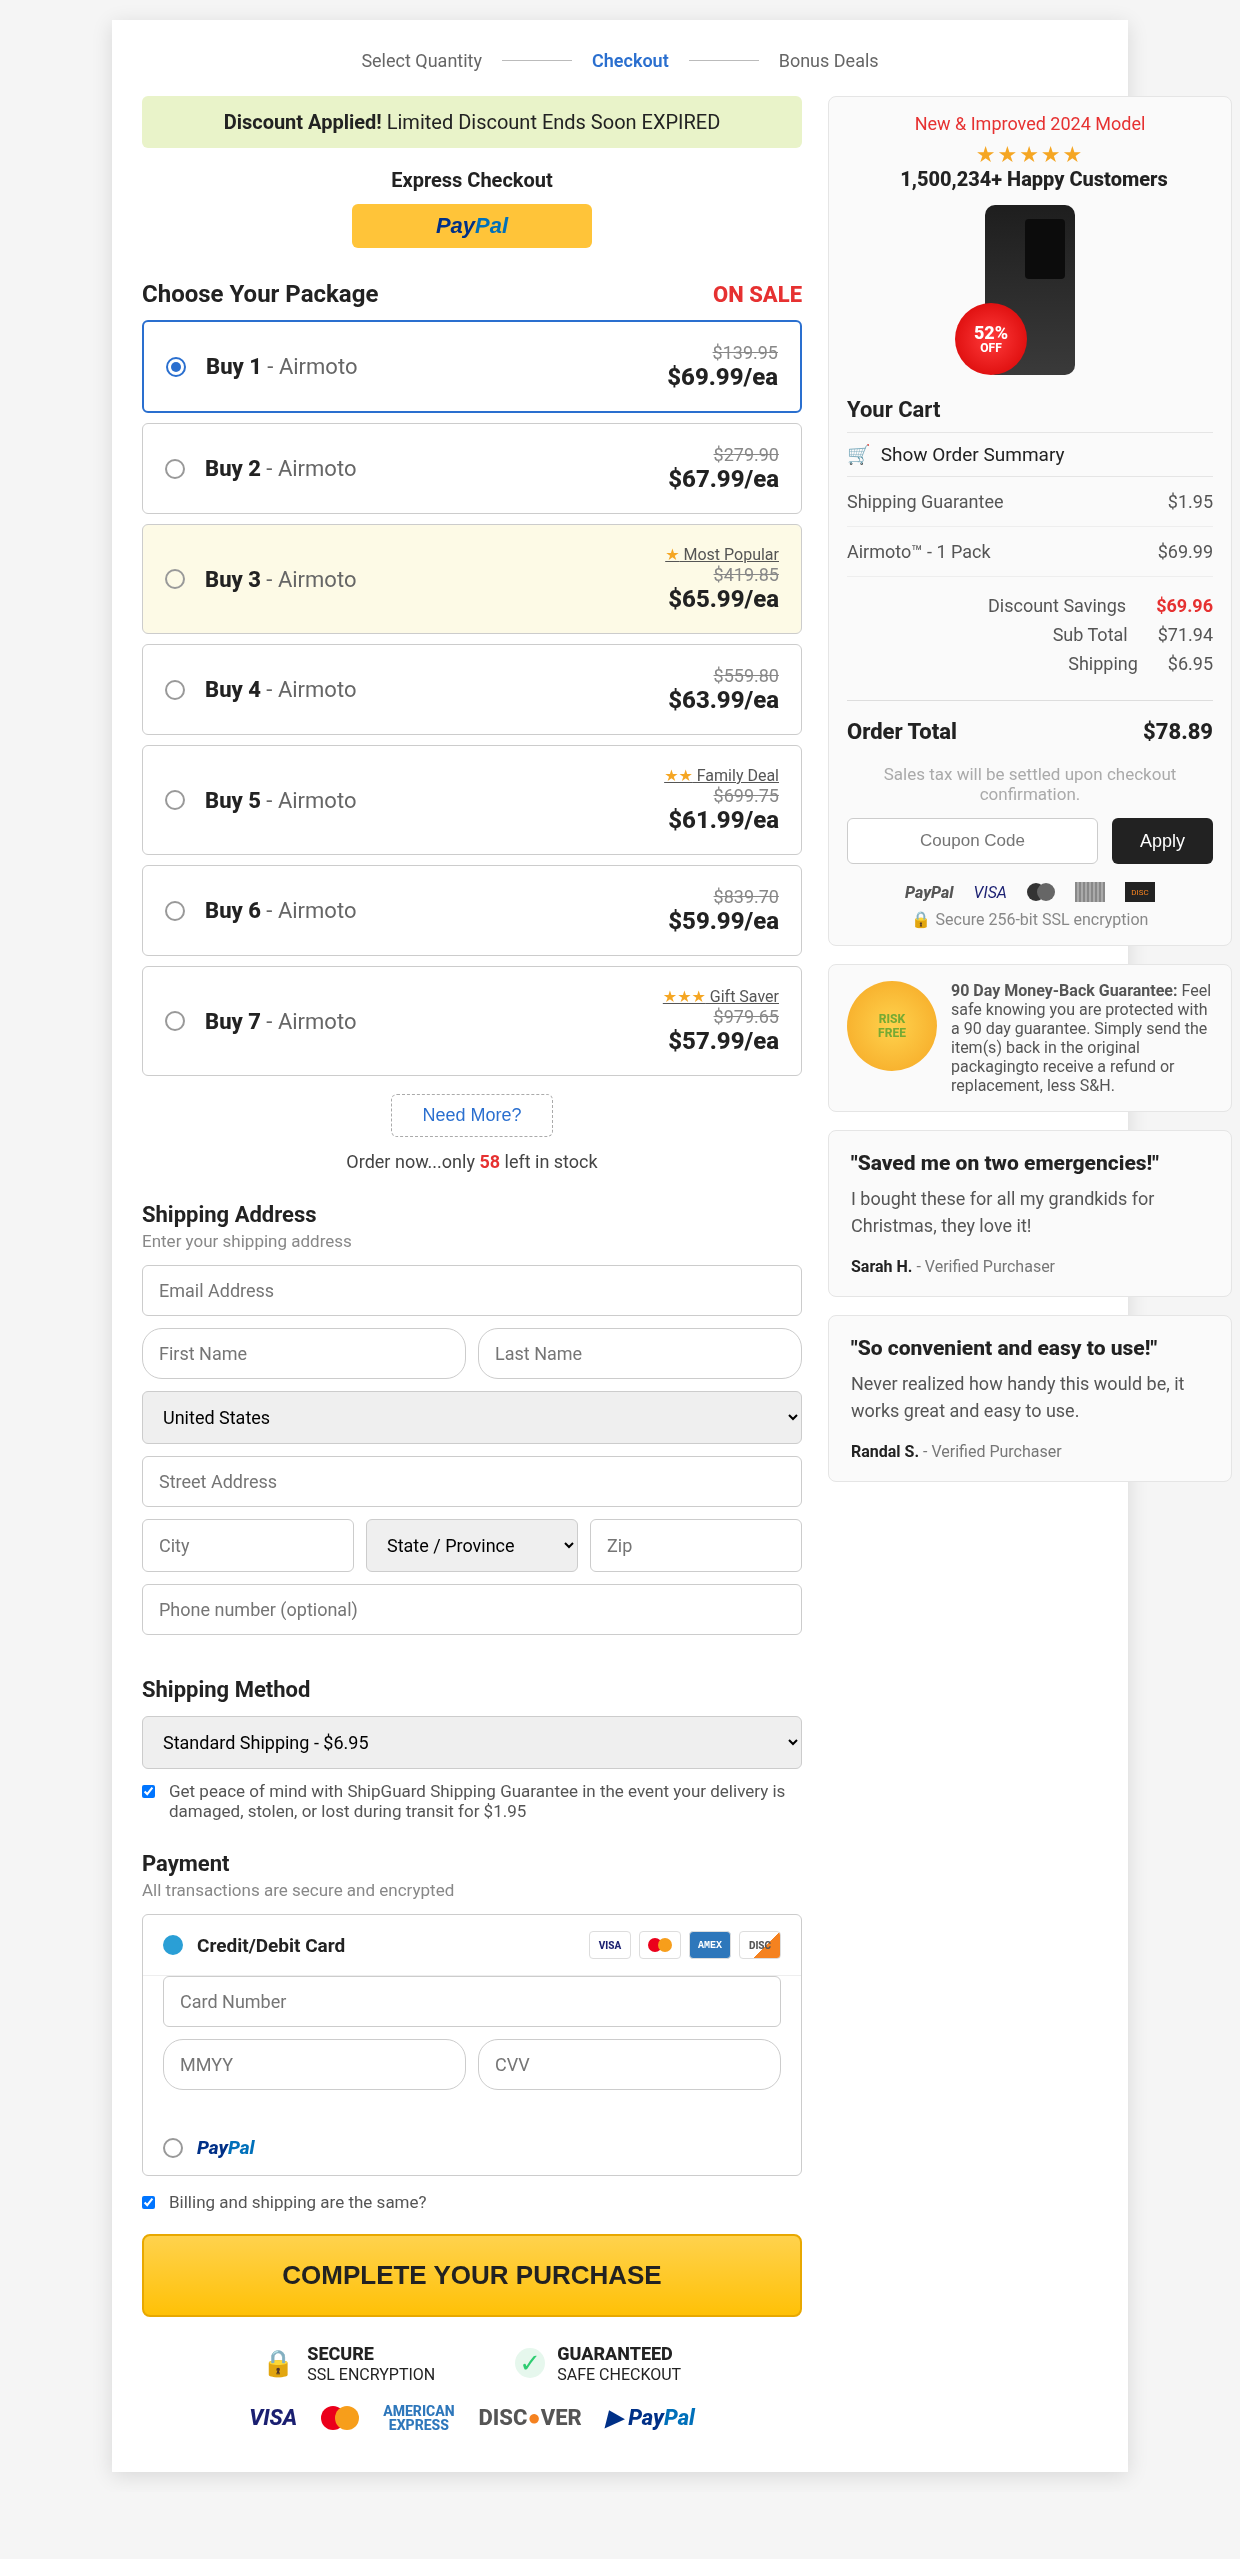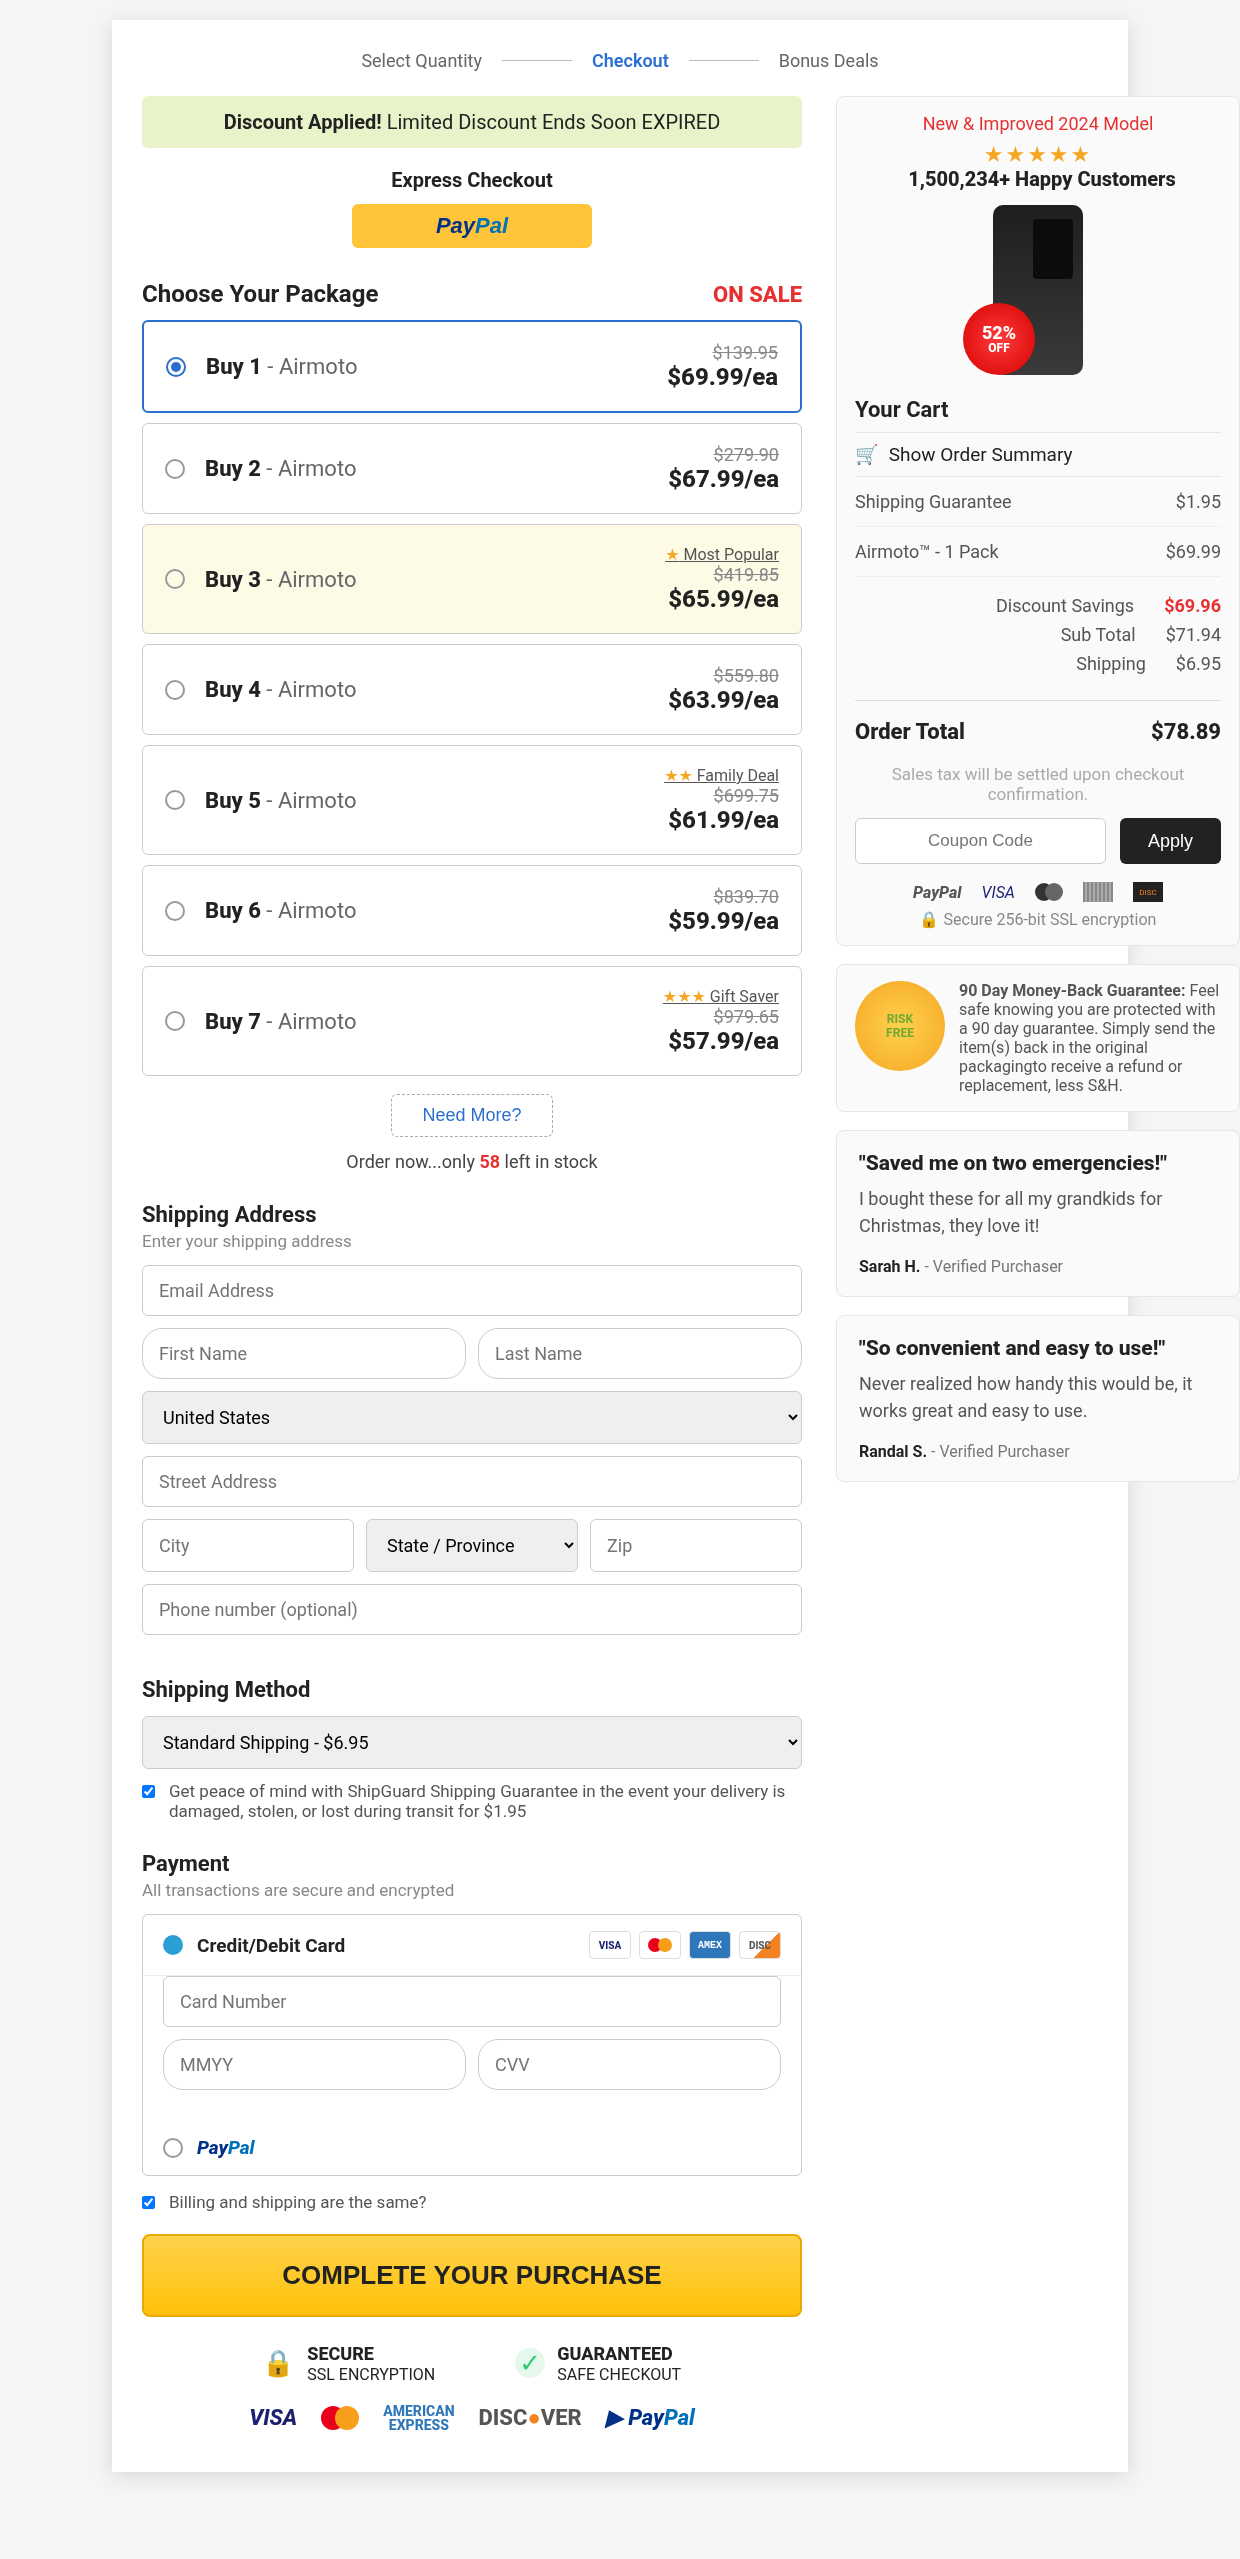--- a/index.html
+++ b/index.html
@@ -1,21 +1,21 @@
 <!DOCTYPE html>
 <html><head>
 <meta charset="utf-8">
 <style>
 * { box-sizing: border-box; margin: 0; padding: 0; }
 body { font-family: -apple-system, "Segoe UI", Roboto, Arial, sans-serif; background: #f5f5f5; color: #222; }
 .container { width: 1016px; margin: 20px auto; background: #fff; box-shadow: 0 4px 20px rgba(0,0,0,0.12); padding: 20px 30px 40px; }
 .steps { display: flex; justify-content: center; align-items: center; gap: 20px; font-size: 18px; margin: 10px 0 25px; color: #666; }
 .steps .step.active { color: #2a6fcf; font-weight: 600; }
 .steps .sep { width: 70px; height: 1px; background: #bbb; }
-.cols { display: flex; gap: 34px; }
+.cols { display: flex; gap: 26px; }
 .left { flex: 0 0 660px; }
 .right { flex: 1; }
 .banner { background: #e9f3c9; border-radius: 6px; text-align: center; padding: 14px 10px; font-size: 20px; }
 .banner b { font-weight: 700; }
 .express { text-align: center; margin: 20px 0 10px; }
 .express-title { font-weight: 700; font-size: 20px; margin-bottom: 12px; }
 .paypal-btn { background: #ffc439; border: none; border-radius: 6px; width: 240px; height: 44px; cursor: pointer; font-size: 22px; font-family: Arial; font-weight: 800; font-style: italic; }
 .pp-pay { color: #003087; }
 .pp-pal { color: #0070ba; }
 .choose-row { display: flex; justify-content: space-between; align-items: center; margin: 32px 0 12px; }

